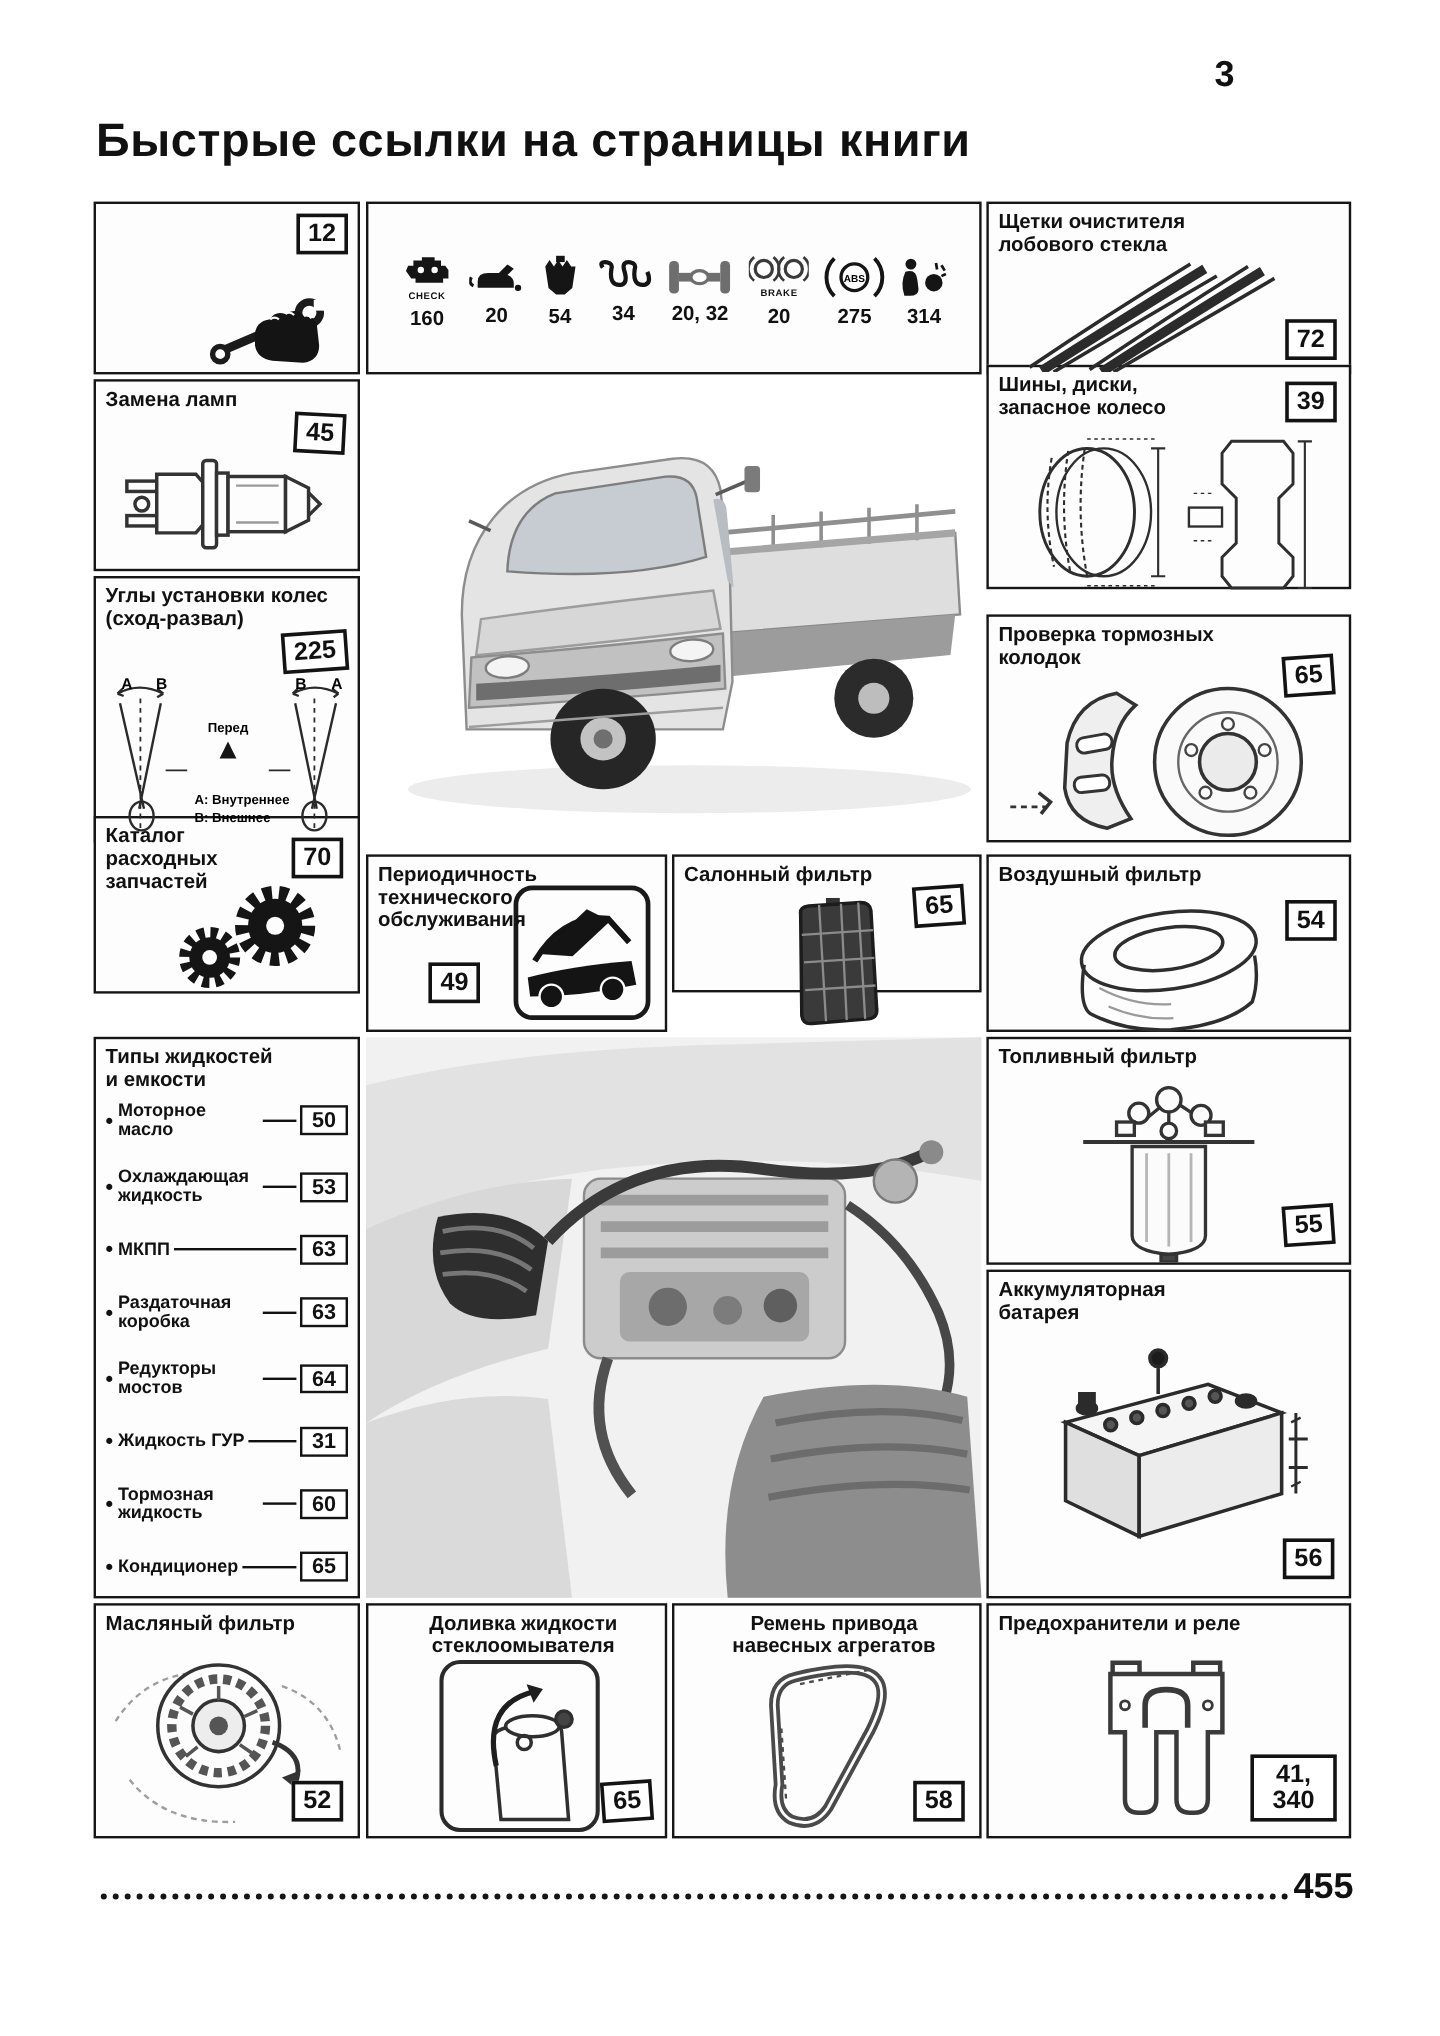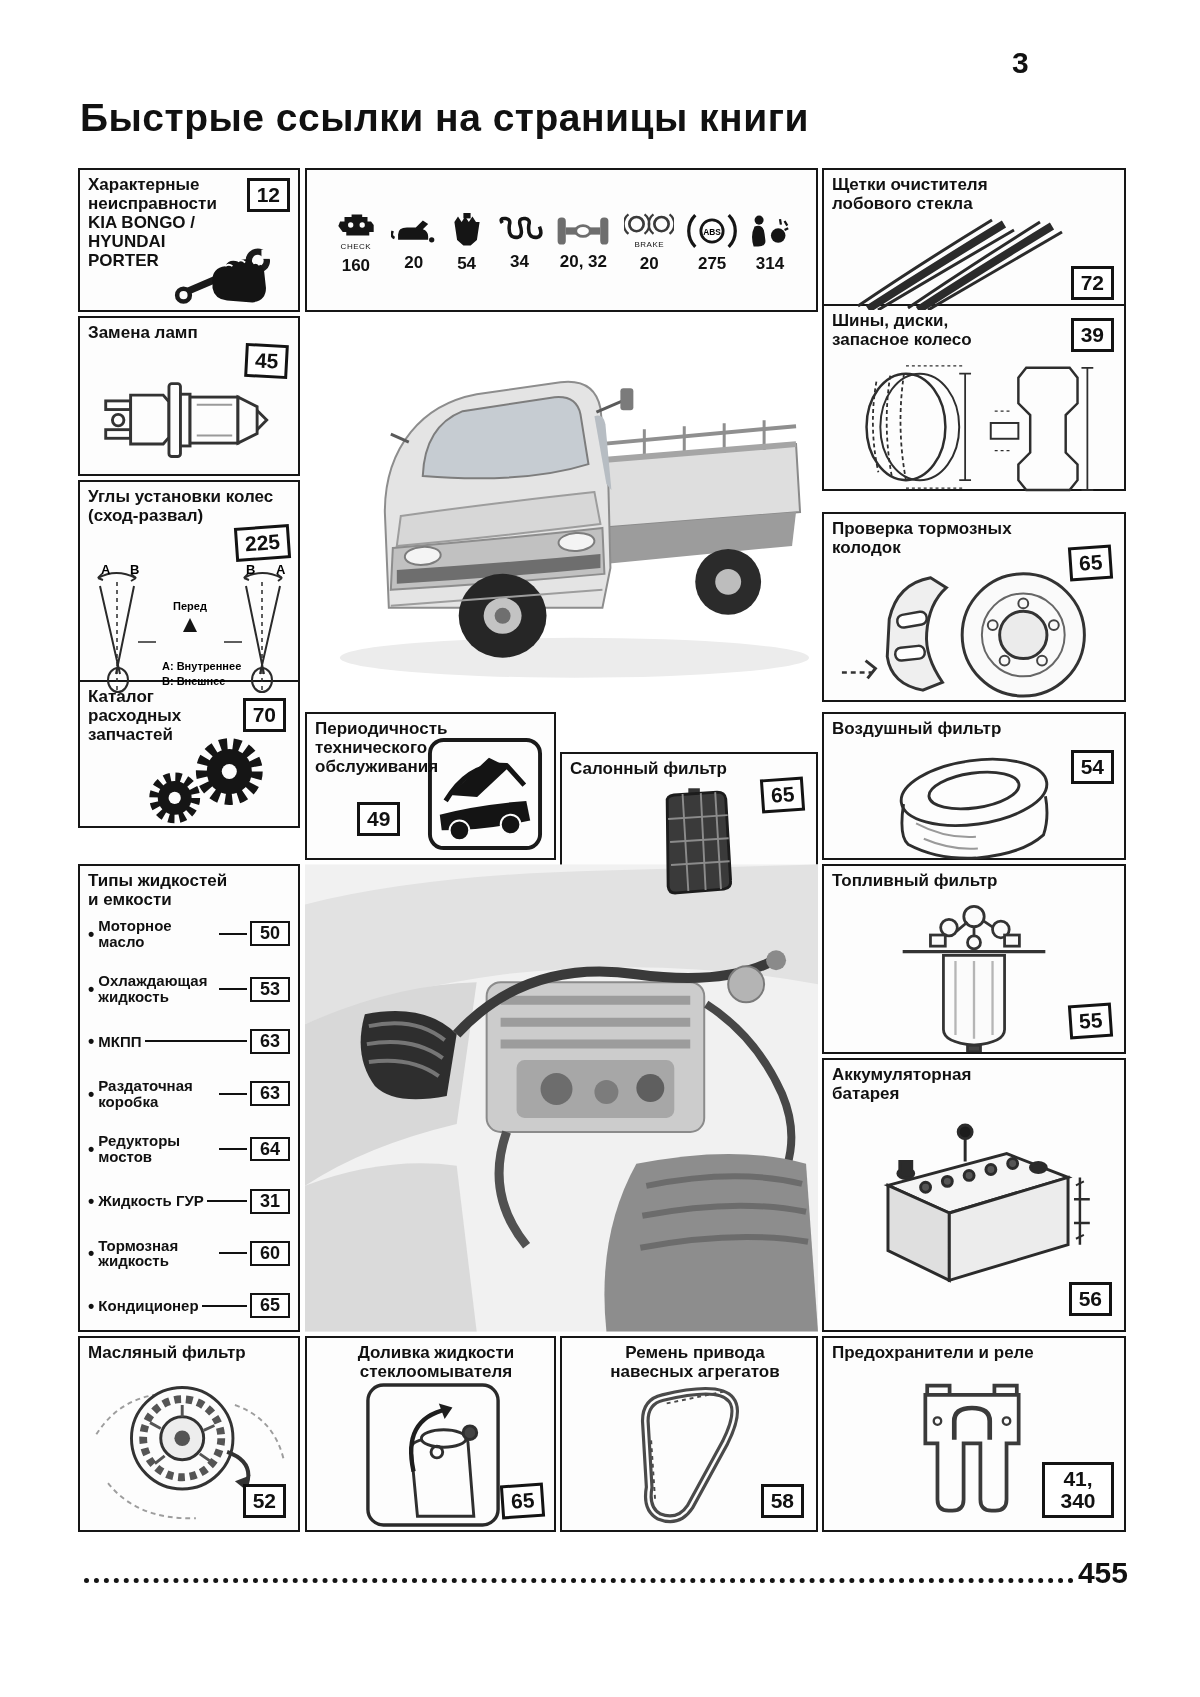--- a/index.html
+++ b/index.html
@@ -20,21 +20,21 @@
   }
   .badge.mini { border-width:2.5px; font-size:18px; padding:1px 5px; min-width:26px; position:static; }
   .r-l { transform:rotate(-4deg); }
   .r-r { transform:rotate(3deg); }
 
   .ico { position:absolute; z-index:1; }
 
   
   .lamps { position:absolute; inset:0; display:flex; align-items:center; justify-content:space-evenly; padding:10px 14px 4px; }
   .lamp-col { display:flex; flex-direction:column; align-items:center; gap:5px; }
-  .lamp-cap { font-size:8px; font-weight:400; letter-spacing:.5px; margin-top:-3px; }
+  .lamp-cap { font-size:8px; font-weight:700; letter-spacing:.5px; margin-top:-3px; }
   .lamp-num { font-size:17px; font-weight:700; white-space:nowrap; }
 
   
   .fluids-list { position:absolute; top:52px; left:8px; right:8px; bottom:12px;
     display:flex; flex-direction:column; justify-content:space-between; }
   .fluid-row { display:flex; align-items:center; }
   .fluid-bullet { font-size:18px; font-weight:700; margin-right:4px; line-height:1; }
   .fluid-label { font-size:15px; font-weight:700; line-height:1.05; max-width:118px; }
   .fluid-line { flex:1; border-bottom:2.5px solid #111; margin:0 3px; min-width:10px; }
 
@@ -47,24 +47,20 @@
 </style>
 </head>
 <body>
 
 <div class="page">
 
   <div class="pageno">3</div>
   <div class="title">Быстрые ссылки на страницы книги</div>
 
   <div class="cell" style="left:78px;top:168px;width:222px;height:144px">
-    <div class="cell-label" style="width:150px">
-      <span>Характерные неисправности</span><br>
-      <span>KIA BONGO / HYUNDAI PORTER</span>
-    </div>
     <div class="badge" style="top:8px;right:8px">12</div>
     <svg class="ico" style="left:92px;bottom:4px" width="110" height="58" viewBox="0 0 120 64">
       <circle cx="12" cy="52" r="7" fill="none" stroke="#1b1b1b" stroke-width="5"></circle>
       <path d="M16 48 L86 18" stroke="#1b1b1b" stroke-width="8"></path>
       <circle cx="94" cy="14" r="10" fill="none" stroke="#1b1b1b" stroke-width="7"></circle>
       <rect x="98" y="2" width="14" height="10" fill="#fdfdfd"></rect>
       <path d="M44 40 Q42 22 58 20 Q62 12 72 15 Q82 9 89 17 Q99 16 101 26 L103 44 Q103 58 88 60 L60 58 Q46 56 44 44 Z" fill="#141414"></path>
       <path d="M58 20 q4 -3 8 0 M72 15 q4 -3 8 1 M89 17 q4 -2 7 2" stroke="#fdfdfd" stroke-width="2" fill="none"></path>
     </svg>
   </div>
@@ -285,21 +281,21 @@
     <svg class="ico" style="right:10px;top:22px" width="118" height="116" viewBox="0 0 120 118">
       <rect x="4" y="4" width="112" height="110" rx="14" fill="none" stroke="#1a1a1a" stroke-width="4"></rect>
       <path d="M20 66 Q44 26 82 30 L100 50" stroke="#141414" stroke-width="5" fill="none"></path>
       <path d="M24 60 L64 22 L84 32 L52 62 Z" fill="#141414"></path>
       <path d="M14 80 Q52 70 102 66 L106 86 Q60 96 16 96 Z" fill="#141414"></path>
       <circle cx="34" cy="96" r="10" fill="#141414" stroke="#fdfdfd" stroke-width="2"></circle>
       <circle cx="86" cy="90" r="10" fill="#141414" stroke="#fdfdfd" stroke-width="2"></circle>
     </svg>
   </div>
 
-  <div class="cell" style="left:560px;top:752px;width:258px;height:115px">
+  <div class="cell" style="left:560px;top:712px;width:258px;height:115px">
     <div class="cell-label">Салонный фильтр</div>
     <div class="badge r-l" style="top:24px;right:12px">65</div>
     <svg class="ico" style="left:86px;top:34px" width="96" height="110" viewBox="0 0 100 114">
       <rect x="42" y="0" width="12" height="10" fill="#333"></rect>
       <path d="M20 14 Q19 8 27 7 L72 4 Q80 4 81 11 L86 96 Q87 104 79 105 L30 109 Q22 110 21 102 Z" fill="#3a3a3a" stroke="#1c1c1c" stroke-width="3"></path>
       <path d="M36 6 L42 107 M55 5 L60 106 M70 4 L76 105" stroke="#8b8b8b" stroke-width="2"></path>
       <path d="M21 32 L83 28 M23 56 L84 52 M24 80 L85 76" stroke="#8b8b8b" stroke-width="2"></path>
     </svg>
   </div>
 

